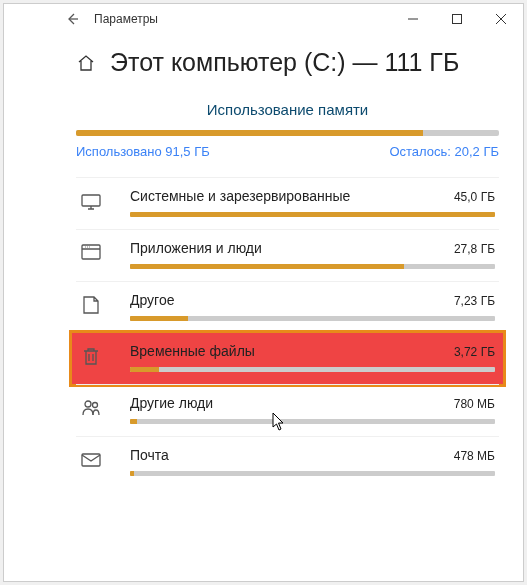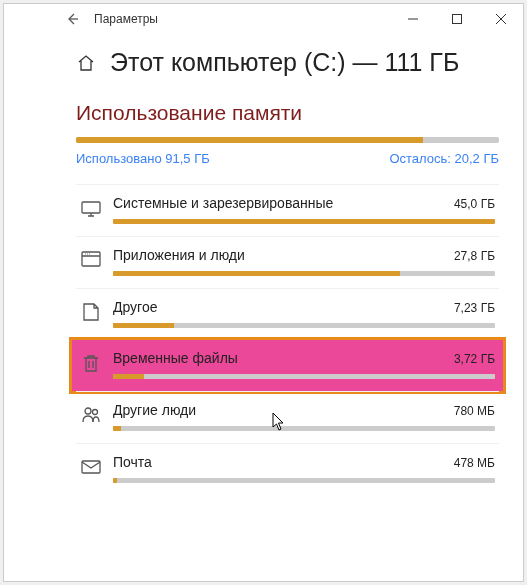--- a/index.html
+++ b/index.html
@@ -7,26 +7,26 @@
     .window { background: #fff; width: 521px; height: 579px; margin: 3px; position: relative; border: 1px solid #ccc; padding-left: 48px; }
     .titlebar { display: flex; align-items: center; height: 30px; padding: 0 0 0 6px; }
     .back-btn { width: 28px; height: 28px; display: flex; align-items: center; justify-content: center; color: #333; cursor: pointer; }
     .title-text { font-size: 12px; color: #333; margin-left: 8px; flex: 1; }
     .win-controls { display: flex; }
     .win-btn { width: 44px; height: 30px; display: flex; align-items: center; justify-content: center; color: #333; }
     .content { padding: 6px 24px 0 24px; }
     .page-header { display: flex; align-items: center; gap: 14px; margin-top: 8px; margin-bottom: 24px; }
     .home-icon { width: 20px; height: 20px; }
     .page-title { font-size: 25px; font-weight: 400; color: #222; }
-    .section-title { font-size: 21px; font-weight: 400; color: #7f1d1d; margin-bottom: 12px; }
+    .section-title { font-size: 15px; font-weight: 400; color: #0c4a6e; margin-bottom: 12px; text-align: center; }
     .total-bar { height: 6px; background: #ccc; border-radius: 2px; overflow: hidden; margin-bottom: 8px; }
     .total-bar-fill { height: 100%; background: #d89a2b; }
     .total-text { display: flex; justify-content: space-between; font-size: 13px; color: #3b82f6; margin-bottom: 18px; }
-    .category { display: flex; align-items: flex-start; gap: 11px; padding: 10px 4px 12px 4px; border-top: 1px solid #f0f0f0; cursor: pointer; position: relative; }
-    .category.highlighted { background: #ec4899; border: 3px solid #e88a1a; margin: -3px -7px; padding: 10px 8px 12px 8px; }
+    .category { display: flex; align-items: flex-start; gap: 28px; padding: 10px 4px 12px 4px; border-top: 1px solid #f0f0f0; cursor: pointer; position: relative; }
+    .category.highlighted { background: #ef4444; border: 3px solid #e88a1a; margin: -3px -7px; padding: 10px 8px 12px 8px; }
     .cat-icon { width: 22px; height: 22px; flex-shrink: 0; margin-top: 2px; }
     .cat-body { flex: 1; }
     .cat-head { display: flex; justify-content: space-between; align-items: baseline; margin-bottom: 8px; }
     .cat-name { font-size: 14px; color: #222; }
     .cat-size { font-size: 12px; color: #222; }
     .cat-bar { height: 5px; background: #ccc; border-radius: 1px; overflow: hidden; }
     .cat-bar-fill { height: 100%; background: #d89a2b; }
     .cursor { position: absolute; left: 268px; top: 408px; pointer-events: none; }
     svg { display: block; }
   </style>

